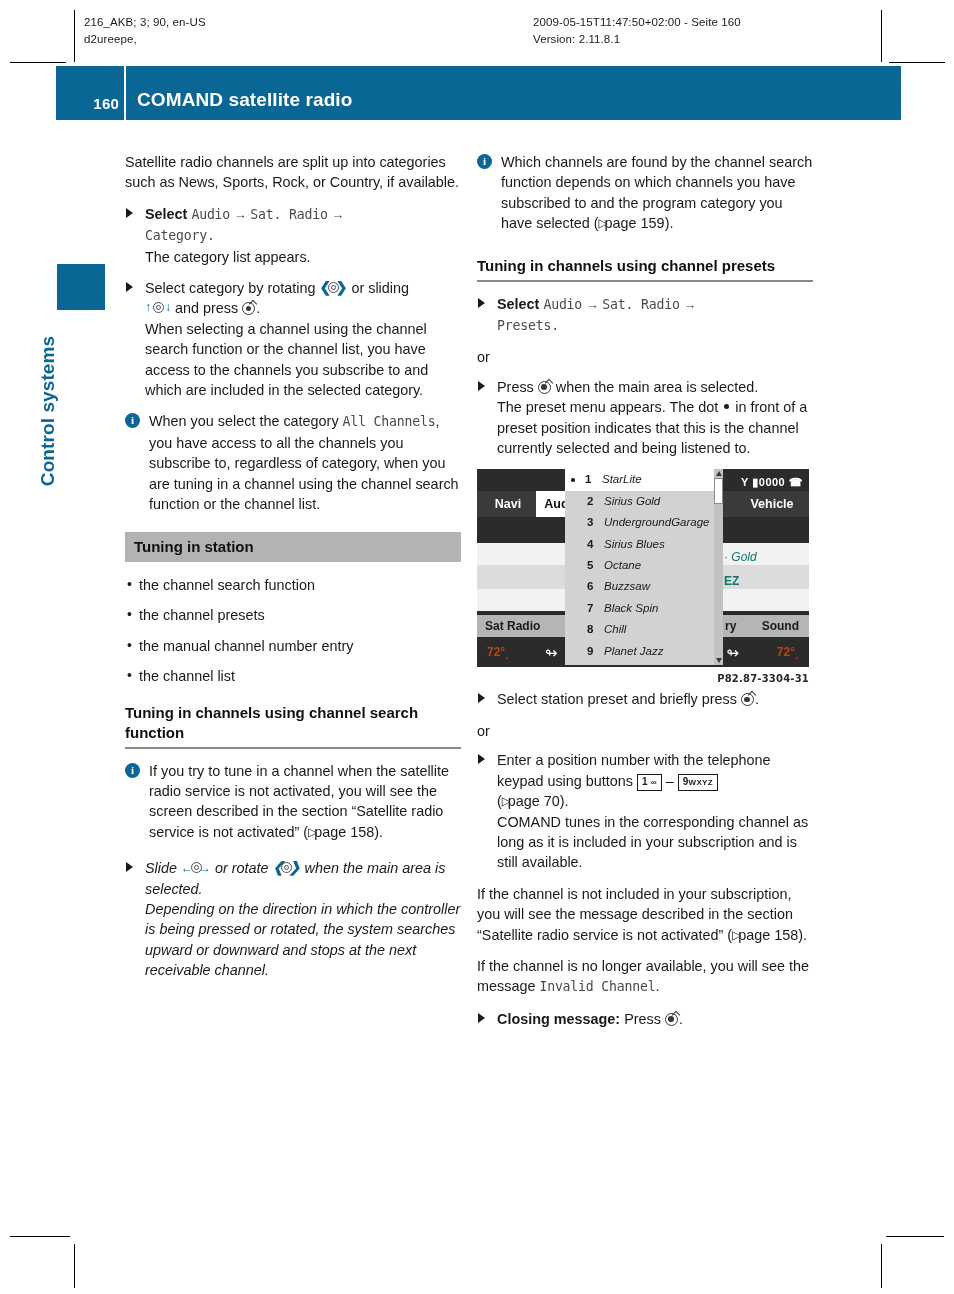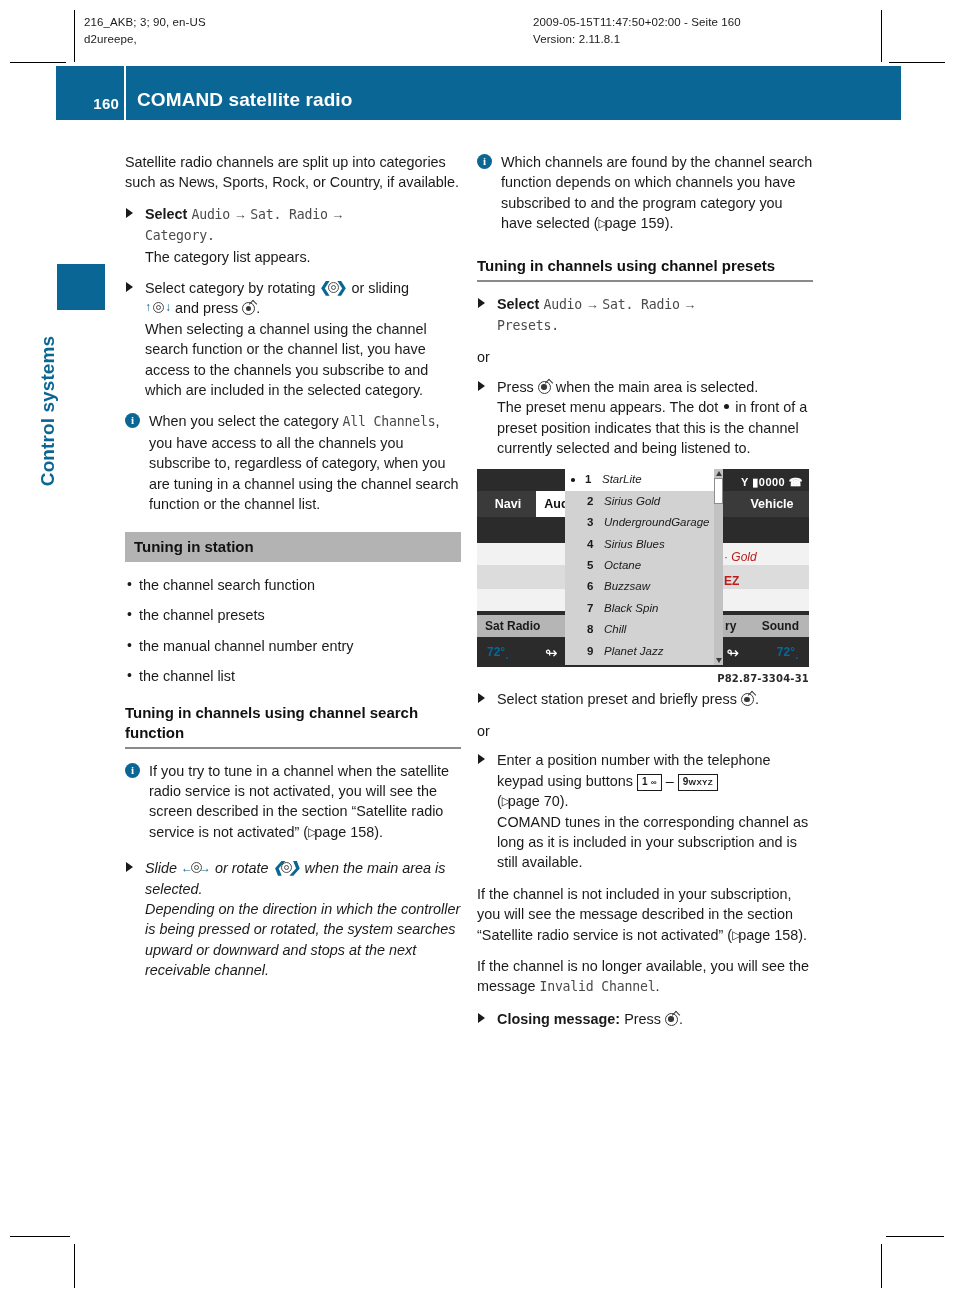--- a/index.html
+++ b/index.html
@@ -401,21 +401,21 @@
   .scr-band-mid {
     position: absolute;
     left: 0;
     width: 332px;
     background: #dcdcdc;
   }
   .scr-text {
     position: absolute;
     font-size: 12px;
     font-style: italic;
-    color: #b91c1c;
+    color: #0f766e;
     white-space: nowrap;
   }
   .scr-softbar {
     position: absolute;
     left: 0; bottom: 30px;
     width: 332px; height: 22px;
     background: #b5b5b5;
   }
   .scr-soft {
     position: absolute;
@@ -431,21 +431,21 @@
     position: absolute;
     left: 0; bottom: 0;
     width: 332px; height: 30px;
     background: #2b2b2b;
   }
   .scr-temp {
     position: absolute;
     bottom: 0;
     height: 30px;
     line-height: 30px;
-    color: #0369a1;
+    color: #c2410c;
     font-size: 12px;
     font-weight: bold;
     white-space: nowrap;
   }
   .scr-seat {
     position: absolute;
     bottom: 4px;
     color: #ffffff;
     font-size: 15px;
   }

